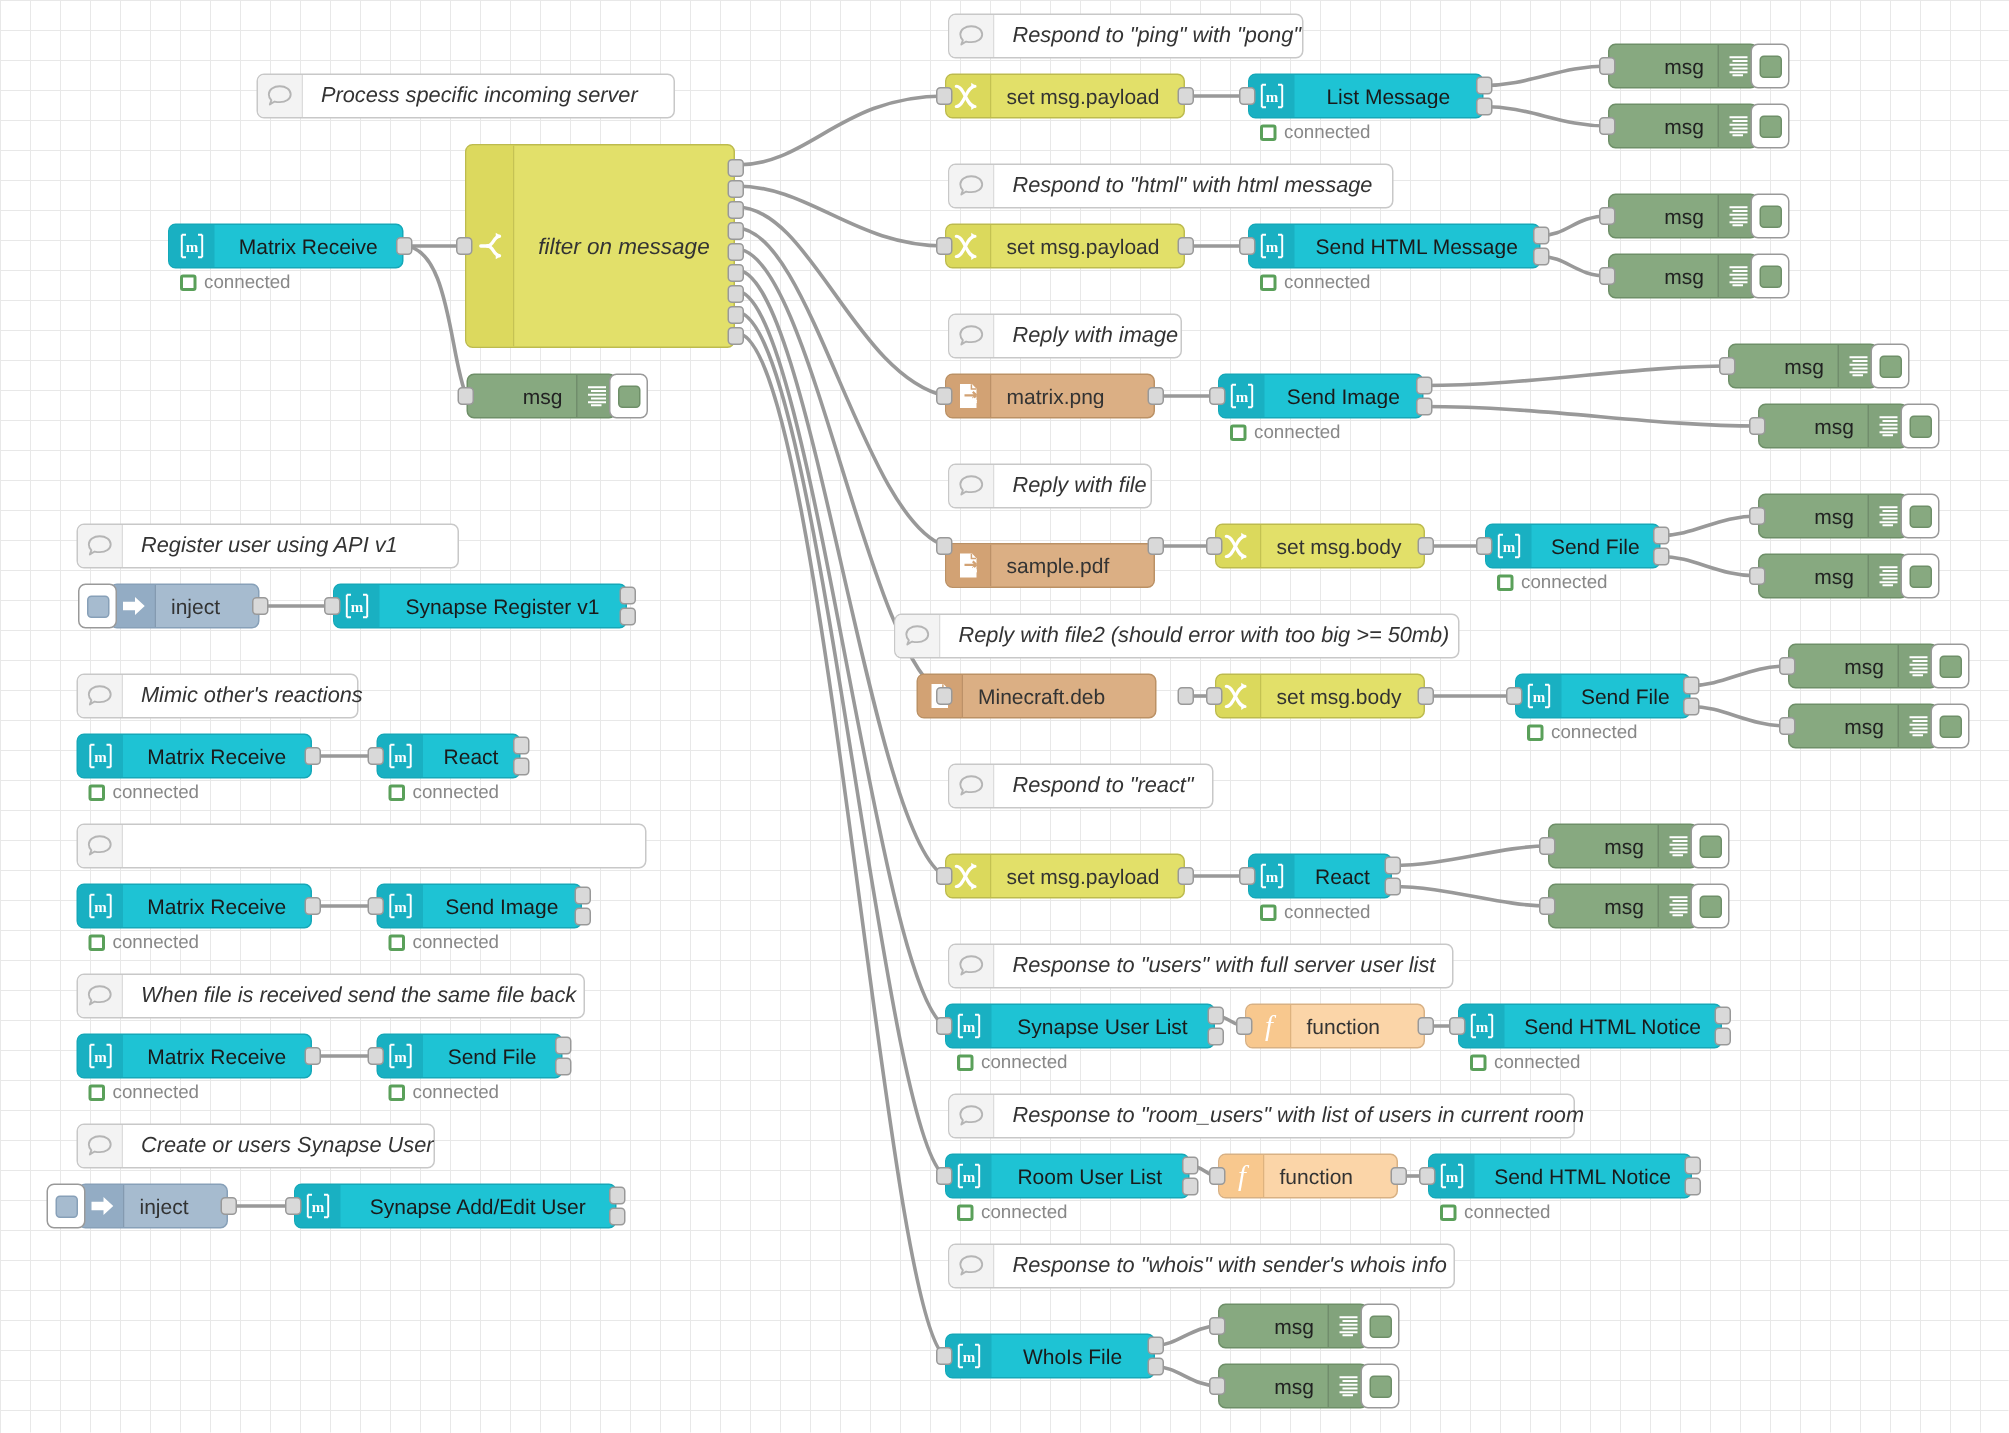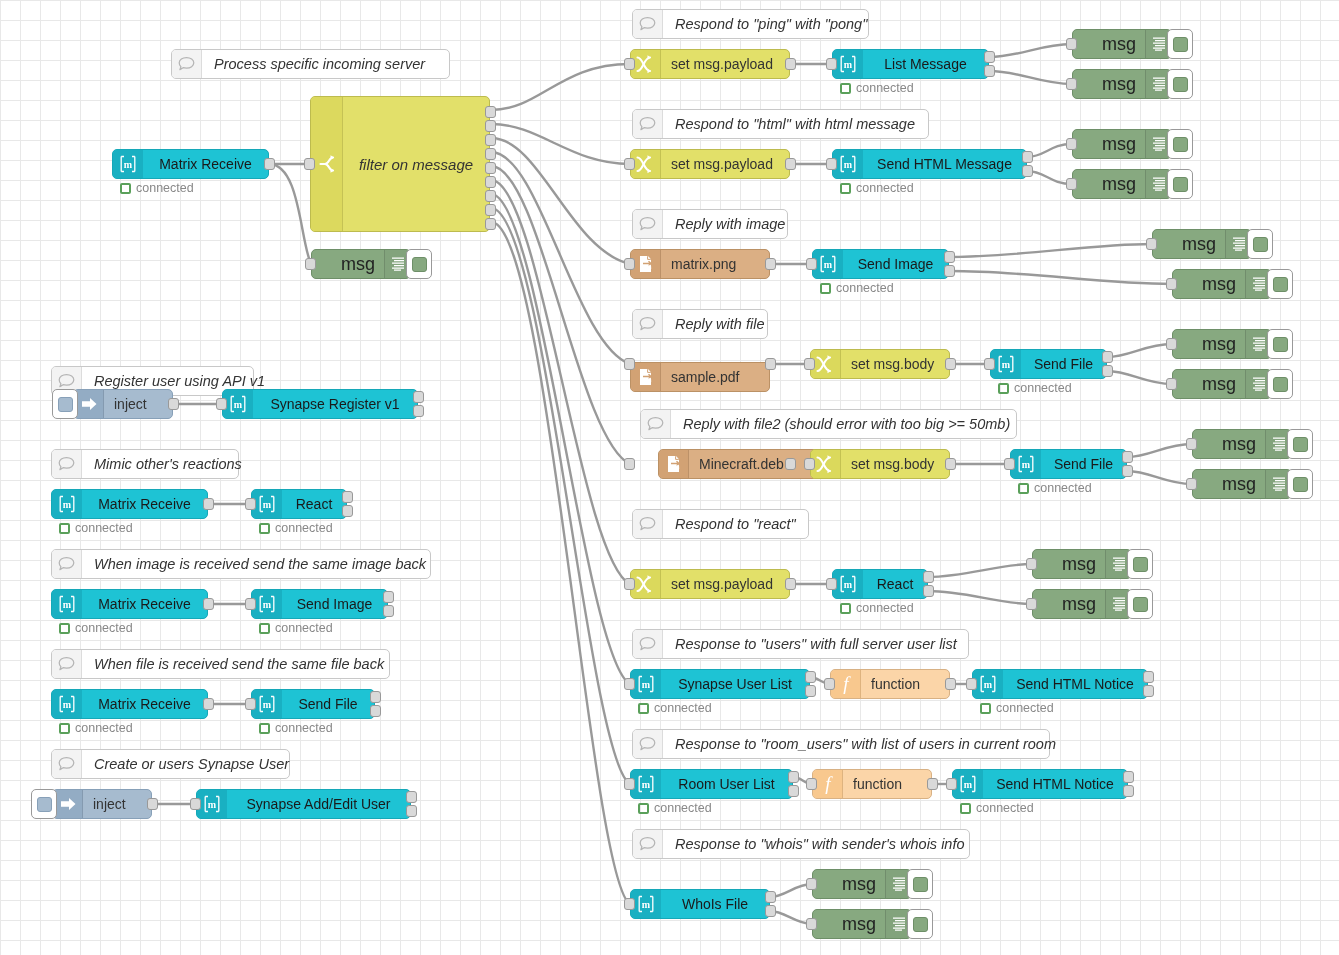--- a/index.html
+++ b/index.html
@@ -85,21 +85,21 @@
   }
   .bignode .icstrip {
     width:32px; flex:0 0 32px; align-self:stretch;
     background:#dcd95e; border-right:1px solid rgba(0,0,0,0.10);
     border-top-left-radius:4px; border-bottom-left-radius:4px;
     display:flex; align-items:center; justify-content:center;
   }
   .bignode .lbl { flex:1; text-align:center; padding:0 10px; }
 
   
-  .n-debug .dlbl { flex:1; text-align:right; padding-right:9px; font-size:18px; color:#222; }
+  .n-debug .dlbl { flex:1; text-align:right; padding-right:9px; font-size:14px; color:#222; }
   .n-debug .dstripe {
     width:26px; flex:0 0 26px; align-self:stretch;
     border-left:1px solid rgba(0,0,0,0.13);
     display:flex; align-items:center; justify-content:center;
     background:rgba(0,0,0,0.03);
   }
   .n-debug .dbtn {
     position:absolute; right:-22px; top:-1px;
     width:26px; height:30px;
     background:#fff; border:1px solid #999; border-radius:5px;
@@ -224,21 +224,21 @@
         <div class="lbl">Reply with image</div>
       </div>
       <div class="n-comment" style="left: 632px; top: 309px; width: 136px;">
         <div class="icbox">
           <svg class="gl" width="19" height="19" viewBox="0 0 19 19">
             <path d="M2.2 7.8 C2.2 4.6 5.5 2.5 9.5 2.5 C13.5 2.5 16.8 4.6 16.8 7.8 C16.8 11 13.5 13.1 9.5 13.1 C8.2 13.1 7.1 12.95 6.1 12.7 L2.9 14.6 L3.9 11.8 C2.8 10.75 2.2 9.35 2.2 7.8 Z" fill="none" stroke="#b5b5b5" stroke-width="1.25" stroke-linejoin="round"></path>
           </svg>
         </div>
         <div class="lbl">Reply with file</div>
       </div>
-      <div class="n-comment" style="left: 640px; top: 409px; width: 377px;">
+      <div class="n-comment" style="left: 596px; top: 409px; width: 377px;">
         <div class="icbox">
           <svg class="gl" width="19" height="19" viewBox="0 0 19 19">
             <path d="M2.2 7.8 C2.2 4.6 5.5 2.5 9.5 2.5 C13.5 2.5 16.8 4.6 16.8 7.8 C16.8 11 13.5 13.1 9.5 13.1 C8.2 13.1 7.1 12.95 6.1 12.7 L2.9 14.6 L3.9 11.8 C2.8 10.75 2.2 9.35 2.2 7.8 Z" fill="none" stroke="#b5b5b5" stroke-width="1.25" stroke-linejoin="round"></path>
           </svg>
         </div>
         <div class="lbl">Reply with file2 (should error with too big &gt;= 50mb)</div>
       </div>
       <div class="n-comment" style="left: 632px; top: 509px; width: 177px;">
         <div class="icbox">
           <svg class="gl" width="19" height="19" viewBox="0 0 19 19">
@@ -264,21 +264,21 @@
         <div class="lbl">Response to "room_users" with list of users in current room</div>
       </div>
       <div class="n-comment" style="left: 632px; top: 829px; width: 338px;">
         <div class="icbox">
           <svg class="gl" width="19" height="19" viewBox="0 0 19 19">
             <path d="M2.2 7.8 C2.2 4.6 5.5 2.5 9.5 2.5 C13.5 2.5 16.8 4.6 16.8 7.8 C16.8 11 13.5 13.1 9.5 13.1 C8.2 13.1 7.1 12.95 6.1 12.7 L2.9 14.6 L3.9 11.8 C2.8 10.75 2.2 9.35 2.2 7.8 Z" fill="none" stroke="#b5b5b5" stroke-width="1.25" stroke-linejoin="round"></path>
           </svg>
         </div>
         <div class="lbl">Response to "whois" with sender's whois info</div>
       </div>
-      <div class="n-comment" style="left: 51px; top: 366px; width: 203px;">
+      <div class="n-comment" style="left: 51px; top: 349px; width: 255px;">
         <div class="icbox">
           <svg class="gl" width="19" height="19" viewBox="0 0 19 19">
             <path d="M2.2 7.8 C2.2 4.6 5.5 2.5 9.5 2.5 C13.5 2.5 16.8 4.6 16.8 7.8 C16.8 11 13.5 13.1 9.5 13.1 C8.2 13.1 7.1 12.95 6.1 12.7 L2.9 14.6 L3.9 11.8 C2.8 10.75 2.2 9.35 2.2 7.8 Z" fill="none" stroke="#b5b5b5" stroke-width="1.25" stroke-linejoin="round"></path>
           </svg>
         </div>
         <div class="lbl">Register user using API v1</div>
       </div>
       <div class="n-comment" style="left: 51px; top: 449px; width: 188px;">
         <div class="icbox">
           <svg class="gl" width="19" height="19" viewBox="0 0 19 19">
@@ -286,21 +286,20 @@
           </svg>
         </div>
         <div class="lbl">Mimic other's reactions</div>
       </div>
       <div class="n-comment" style="left: 51px; top: 549px; width: 380px;">
         <div class="icbox">
           <svg class="gl" width="19" height="19" viewBox="0 0 19 19">
             <path d="M2.2 7.8 C2.2 4.6 5.5 2.5 9.5 2.5 C13.5 2.5 16.8 4.6 16.8 7.8 C16.8 11 13.5 13.1 9.5 13.1 C8.2 13.1 7.1 12.95 6.1 12.7 L2.9 14.6 L3.9 11.8 C2.8 10.75 2.2 9.35 2.2 7.8 Z" fill="none" stroke="#b5b5b5" stroke-width="1.25" stroke-linejoin="round"></path>
           </svg>
         </div>
-        <div class="lbl">When image is received send the same image back</div>
       </div>
       <div class="n-comment" style="left: 51px; top: 649px; width: 339px;">
         <div class="icbox">
           <svg class="gl" width="19" height="19" viewBox="0 0 19 19">
             <path d="M2.2 7.8 C2.2 4.6 5.5 2.5 9.5 2.5 C13.5 2.5 16.8 4.6 16.8 7.8 C16.8 11 13.5 13.1 9.5 13.1 C8.2 13.1 7.1 12.95 6.1 12.7 L2.9 14.6 L3.9 11.8 C2.8 10.75 2.2 9.35 2.2 7.8 Z" fill="none" stroke="#b5b5b5" stroke-width="1.25" stroke-linejoin="round"></path>
           </svg>
         </div>
         <div class="lbl">When file is received send the same file back</div>
       </div>
       <div class="n-comment" style="left: 51px; top: 749px; width: 239px;">
@@ -582,21 +581,21 @@
         <div class="dstripe">
           <svg class="gl" width="16" height="16" viewBox="0 0 16 16">
             <path d="M2 2.2 L14 2.2 M4 4.7 L14 4.7 M2 7.2 L14 7.2 M4 9.7 L14 9.7 M2 12.2 L14 12.2 M4 14.2 L11 14.2" stroke="#fff" stroke-width="1.25" fill="none"></path>
           </svg>
         </div>
         <div class="dbtn">
           <i></i>
         </div>
       </div>
       <div class="port" style="left: 1166px; top: 378px;"></div>
-      <div class="node n-file" style="left: 658px; top: 449px; width: 160px;">
+      <div class="node n-file" style="left: 611px; top: 449px; width: 160px;">
         <div class="icbox">
           <svg class="gl" width="20" height="20" viewBox="0 0 20 20">
             <path d="M4 2 L12 2 L15 5.2 L15 18 L4 18 Z" fill="#fff"></path>
             <path d="M11.6 2.2 L11.6 5.4 L14.8 5.4" fill="none" stroke="#d2a274" stroke-width="1"></path>
             <path d="M7 9.5 L15 9.5 M15 9.5 L12.5 7.3 M15 9.5 L12.5 11.7" stroke="#d2a274" stroke-width="1.5" fill="none"></path>
             <path d="M7 13.6 L15 13.6 M15 13.6 L12.5 11.4 M15 13.6 L12.5 15.8" stroke="#fff" stroke-width="1.4" fill="none"></path>
           </svg>
         </div>
         <div class="lbl" style="text-align:left;padding-left:10px">Minecraft.deb</div>
       </div>

